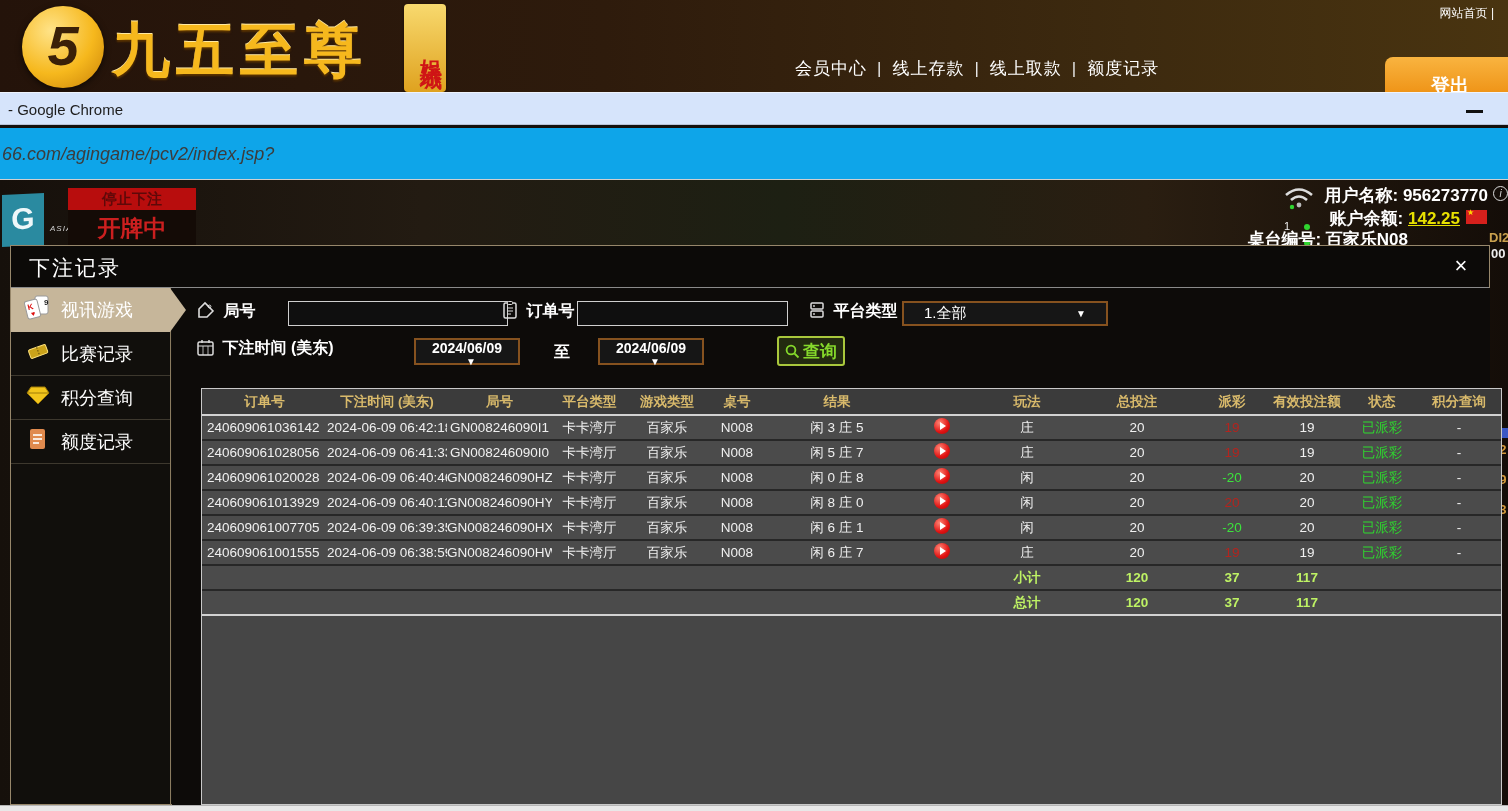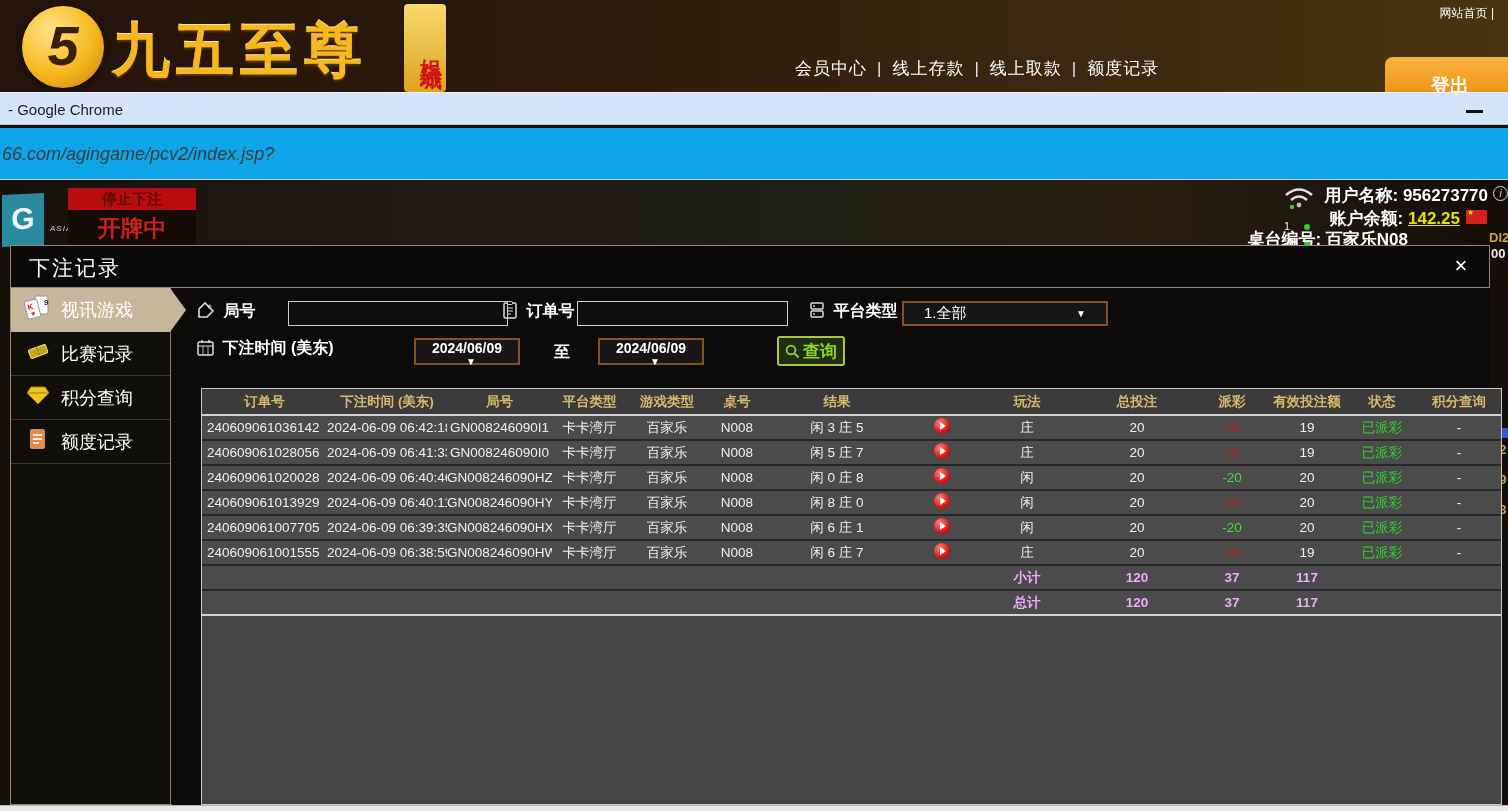--- a/index.html
+++ b/index.html
@@ -104,21 +104,21 @@
     border:1px solid #c9c9c9; background:#464646; }
   table { width:1299px; border-collapse:collapse; table-layout:fixed; }
   th { background:#3b3b3b; color:#d9ba6b; font-size:13.5px; font-weight:bold; height:26px;
     border-bottom:2px solid #d2d2d2; }
   td { background:#4b4b4b; color:#f0f0f0; font-size:13.5px; height:25px; text-align:center;
     border-bottom:2px solid #272727; overflow:hidden; white-space:nowrap; }
   td.left { text-align:left; padding-left:5px;margin-left:23px; }
   td.pay.pos { color:#b3241e; }
   td.pay.neg { color:#3ce23c; }
   td.status { color:#2fd42f; }
-  tr.sumrow td { color:#f0abfc; font-weight:bold; }
+  tr.sumrow td { color:#bef264; font-weight:bold; }
   tr.sumrow.last td { border-bottom:2px solid #d2d2d2; }
   .playbtn { display:inline-block; width:16px; height:16px; border-radius:50%; cursor:pointer;
     background:radial-gradient(circle at 35% 30%,#ff8575,#e11212 60%,#a80808); position:relative; }
   .playbtn i { position:absolute; left:6px; top:4px; border-left:6px solid #fff;
     border-top:4px solid transparent; border-bottom:4px solid transparent; }
 
   
   #bottom-strip { position:absolute; left:0; top:625px; width:1508px; height:6px; background:#e8e8e8;
     border-top:1px solid #b5b5b5; }
 </style>

